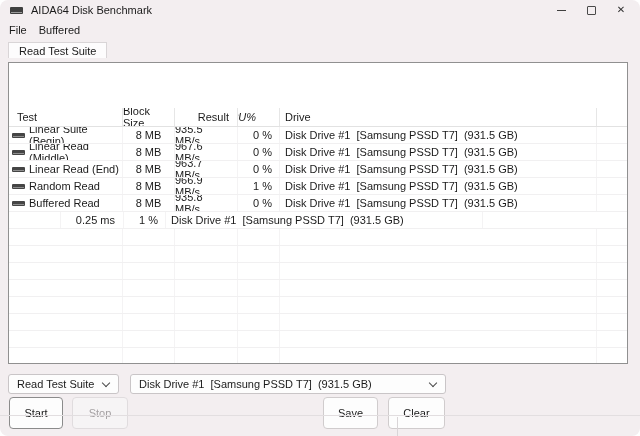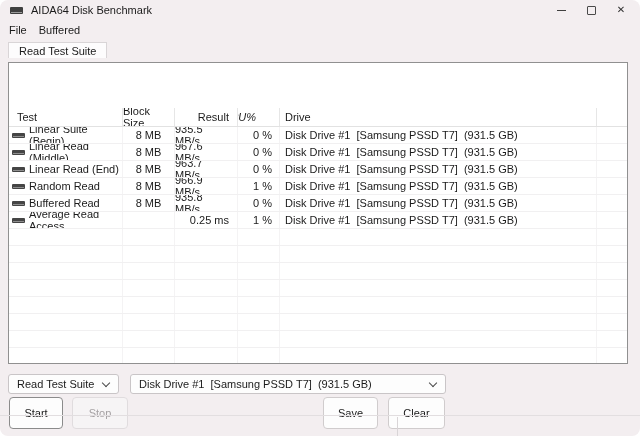--- a/index.html
+++ b/index.html
@@ -173,24 +173,20 @@
             <div class="drive-glyph"></div>
             <span>Buffered Read</span>
           </div>
           <div class="cell c1">8 MB</div>
           <div class="cell c2">935.8 MB/s</div>
           <div class="cell c3">0 %</div>
           <div class="cell c4">Disk Drive #1  [Samsung PSSD T7]  (931.5 GB)</div>
           <div class="cell cf"></div>
         </div>
         <div class="trow">
-          <div class="cell c0">
-            <div class="drive-glyph"></div>
-            <span>Average Read Access</span>
-          </div>
           <div class="cell c1"></div>
           <div class="cell c2">0.25 ms</div>
           <div class="cell c3">1 %</div>
           <div class="cell c4">Disk Drive #1  [Samsung PSSD T7]  (931.5 GB)</div>
           <div class="cell cf"></div>
         </div>
         <div class="trow">
           <div class="cell c0"></div>
           <div class="cell c1"></div>
           <div class="cell c2"></div>

